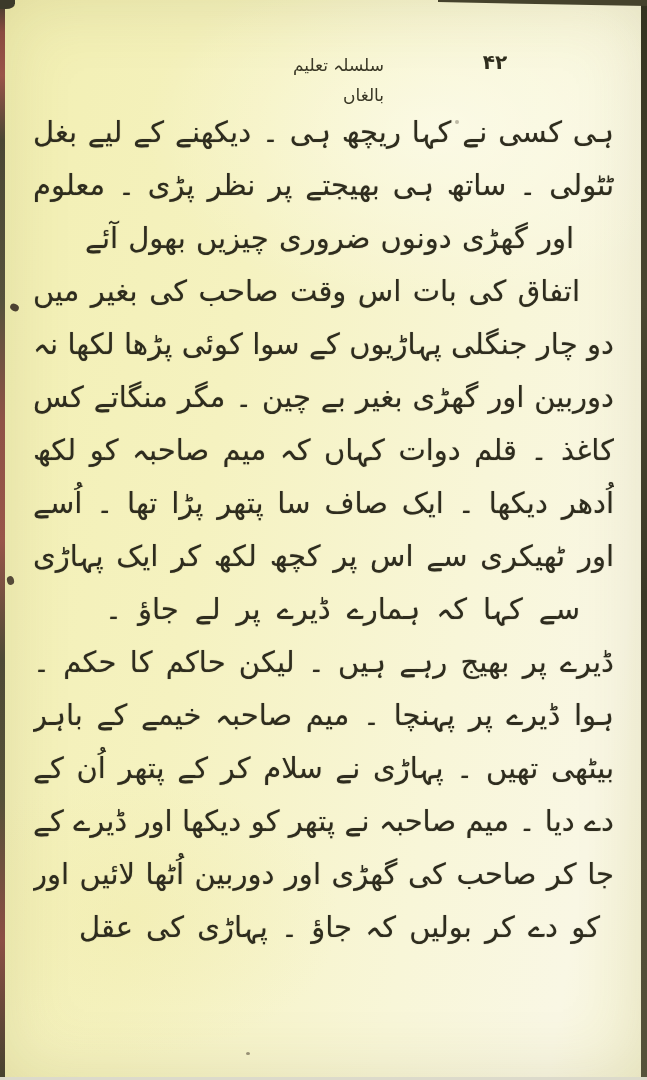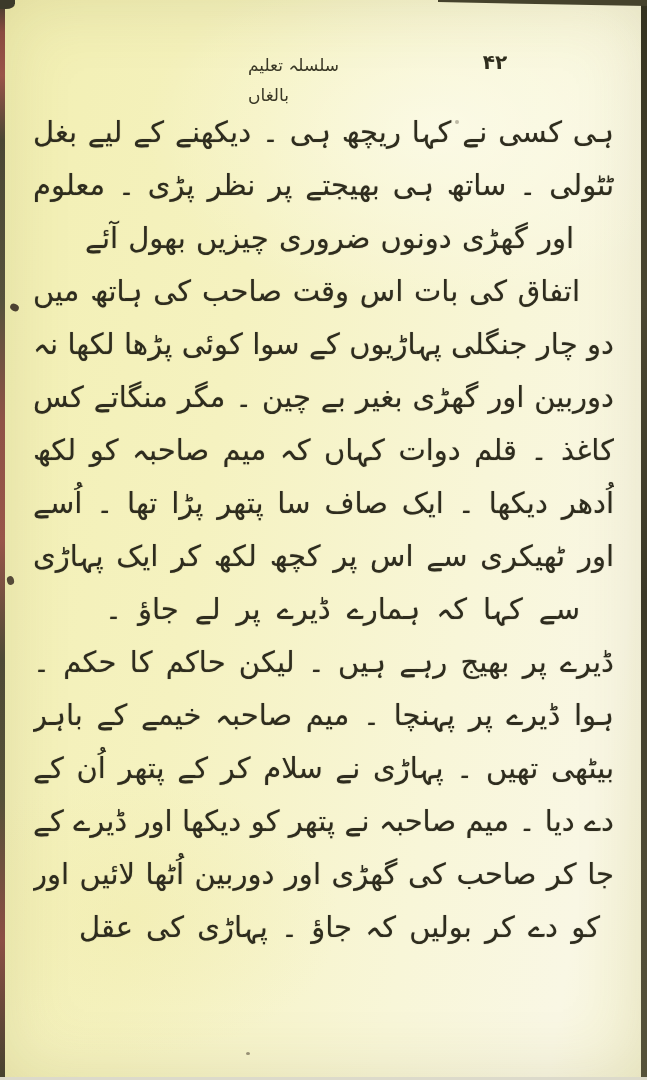--- a/index.html
+++ b/index.html
@@ -50,21 +50,21 @@
   .speck { position: absolute; background: #4c4232; border-radius: 50%; }
   .speck.s1 { left: 10px; top: 304px; width: 9px; height: 7px; transform: rotate(25deg); }
   .speck.s2 { left: 7px;  top: 576px; width: 7px; height: 9px; transform: rotate(-15deg); background:#554a38; }
   .speck.s3 { left: 246px; top: 1052px; width: 4px; height: 3px; opacity: .55; }
   .speck.s4 { left: 455px; top: 120px; width: 4px; height: 4px; opacity: .35; }
 
   
   .header { position: absolute; top: 42px; left: 0; right: 0; height: 46px; color: #34321f; }
   .series-title {
     position: absolute; left: 248px; top: 8px; width: 136px;
-    direction: rtl; text-align: left;
+    direction: rtl; text-align: right;
     font-size: 17px; line-height: 30px;
     color: #3a3826;
   }
   .page-number {
     position: absolute; left: 472px; top: 2px; width: 46px;
     direction: rtl; text-align: center;
     font-size: 20px; font-weight: bold; line-height: 36px;
     color: #2f2d1d;
   }
 
@@ -106,21 +106,21 @@
 
   <div class="header">
     <div class="series-title" dir="rtl">سلسلہ تعلیم بالغاں</div>
     <div class="page-number" dir="rtl">۴۲</div>
   </div>
 
   <div class="text-block" dir="rtl">
     <div class="t-line">ہی کسی نے کہا ریچھ ہی ۔ دیکھنے کے لیے بغل میں دوربین</div>
     <div class="t-line">ٹٹولی ۔ ساتھ ہی بھیجتے پر نظر پڑی ۔ معلوم ہوا دوربین</div>
     <div class="t-line l3">اور گھڑی دونوں ضروری چیزیں بھول آئے ۔</div>
-    <div class="t-line indent">اتفاق کی بات اس وقت صاحب کی ہاتھ میں</div>
+    <div class="t-line indent">اتفاق کی بات اس وقت صاحب کی بغیر میں</div>
     <div class="t-line">دو چار جنگلی پہاڑیوں کے سوا کوئی پڑھا لکھا نہ تھا ۔ اور صاحب</div>
     <div class="t-line">دوربین اور گھڑی بغیر بے چین ۔ مگر منگاتے کس سے ۔</div>
     <div class="t-line">کاغذ ۔ قلم دوات کہاں کہ میم صاحبہ کو لکھ کر بھیجتے ۔ اِدھر</div>
     <div class="t-line">اُدھر دیکھا ۔ ایک صاف سا پتھر پڑا تھا ۔ اُسے اُٹھا لیا ۔</div>
     <div class="t-line">اور ٹھیکری سے اس پر کچھ لکھ کر ایک پہاڑی کو اشاروں</div>
     <div class="t-line l10">سے کہا کہ ہمارے ڈیرے پر لے جاؤ ۔</div>
     <div class="t-line">ڈیرے پر بھیج رہے ہیں ۔ لیکن حاکم کا حکم ۔ پہاڑی دوڑا</div>
     <div class="t-line">ہوا ڈیرے پر پہنچا ۔ میم صاحبہ خیمے کے باہر کرسی بچھائے</div>
     <div class="t-line">بیٹھی تھیں ۔ پہاڑی نے سلام کر کے پتھر اُن کے ہاتھ میں</div>
     <div class="t-line">دے دیا ۔ میم صاحبہ نے پتھر کو دیکھا اور ڈیرے کے اندر</div>

